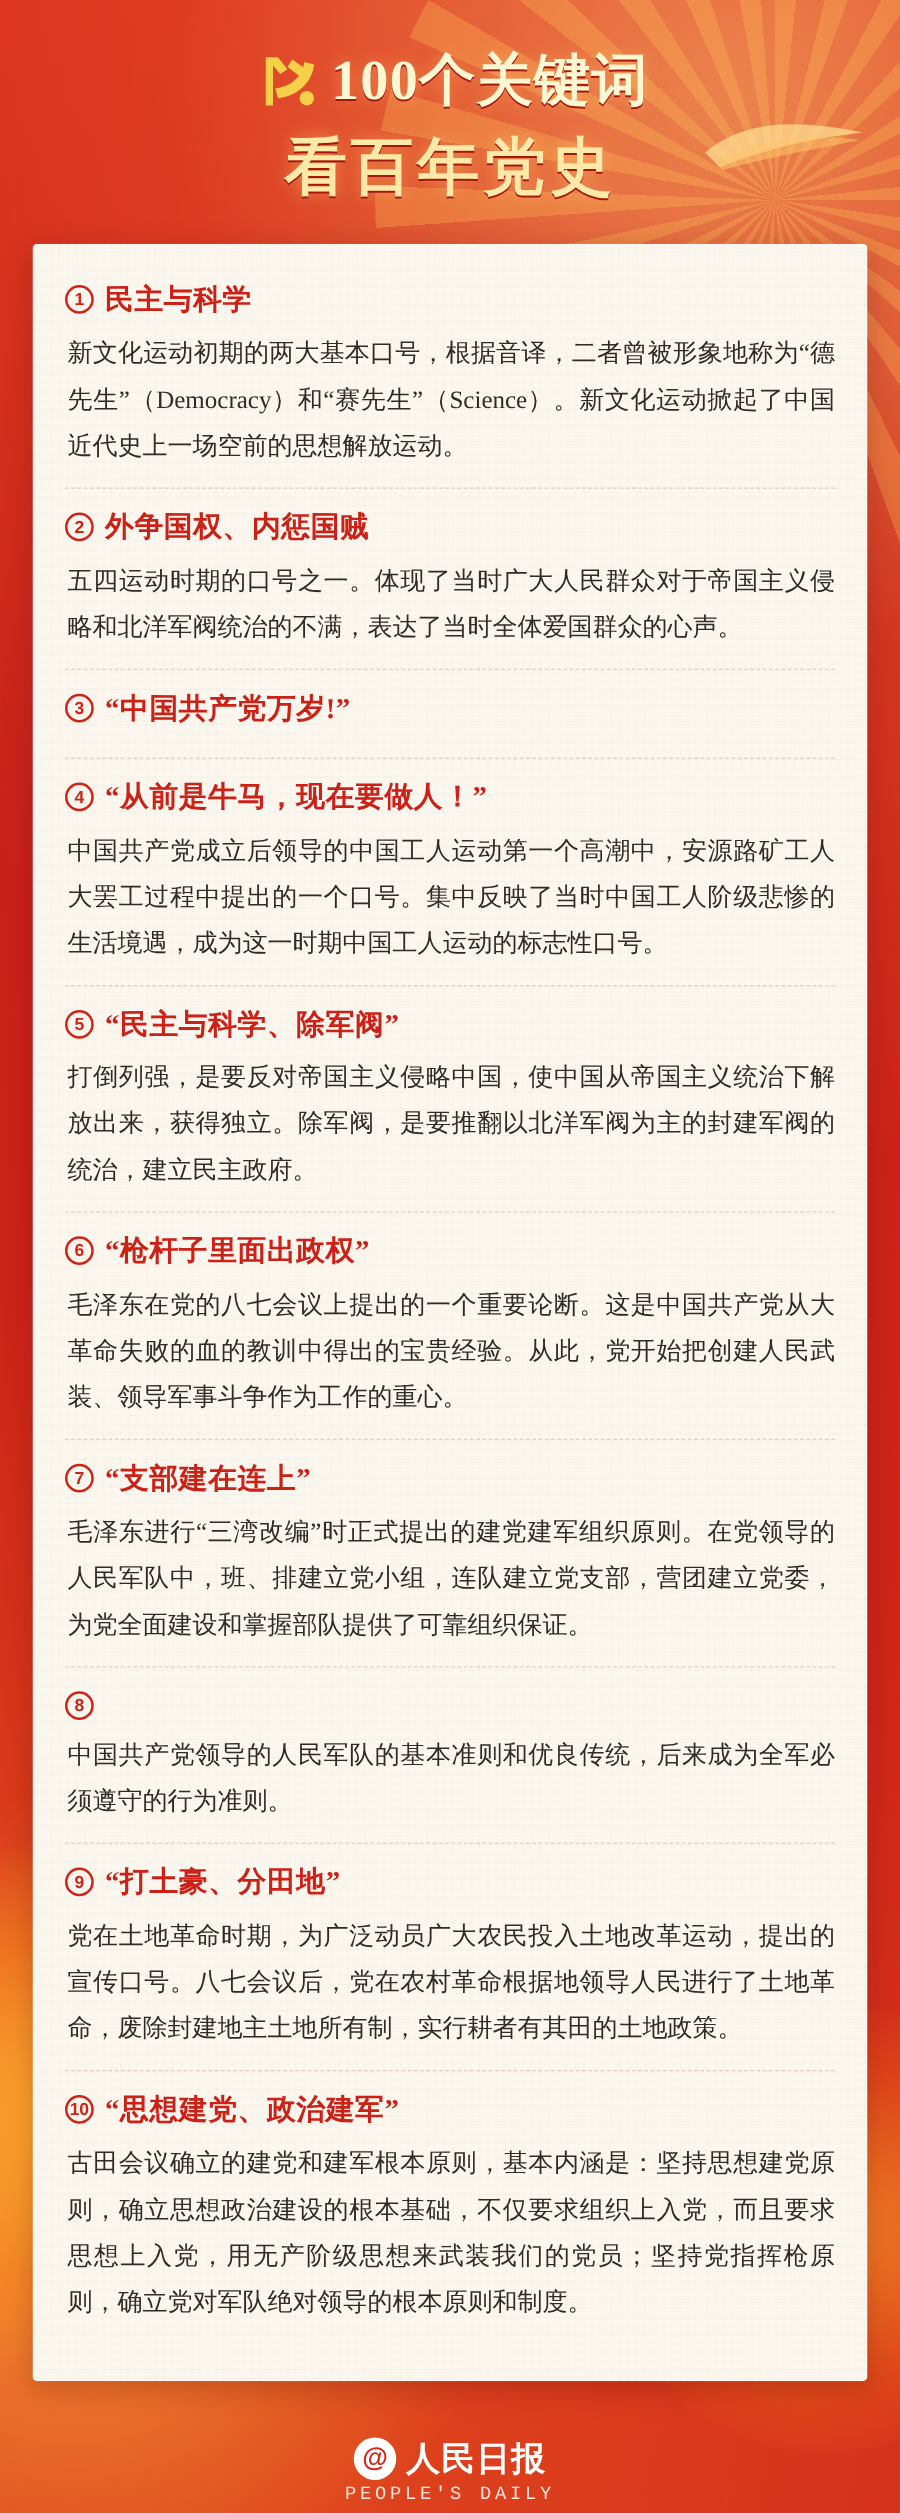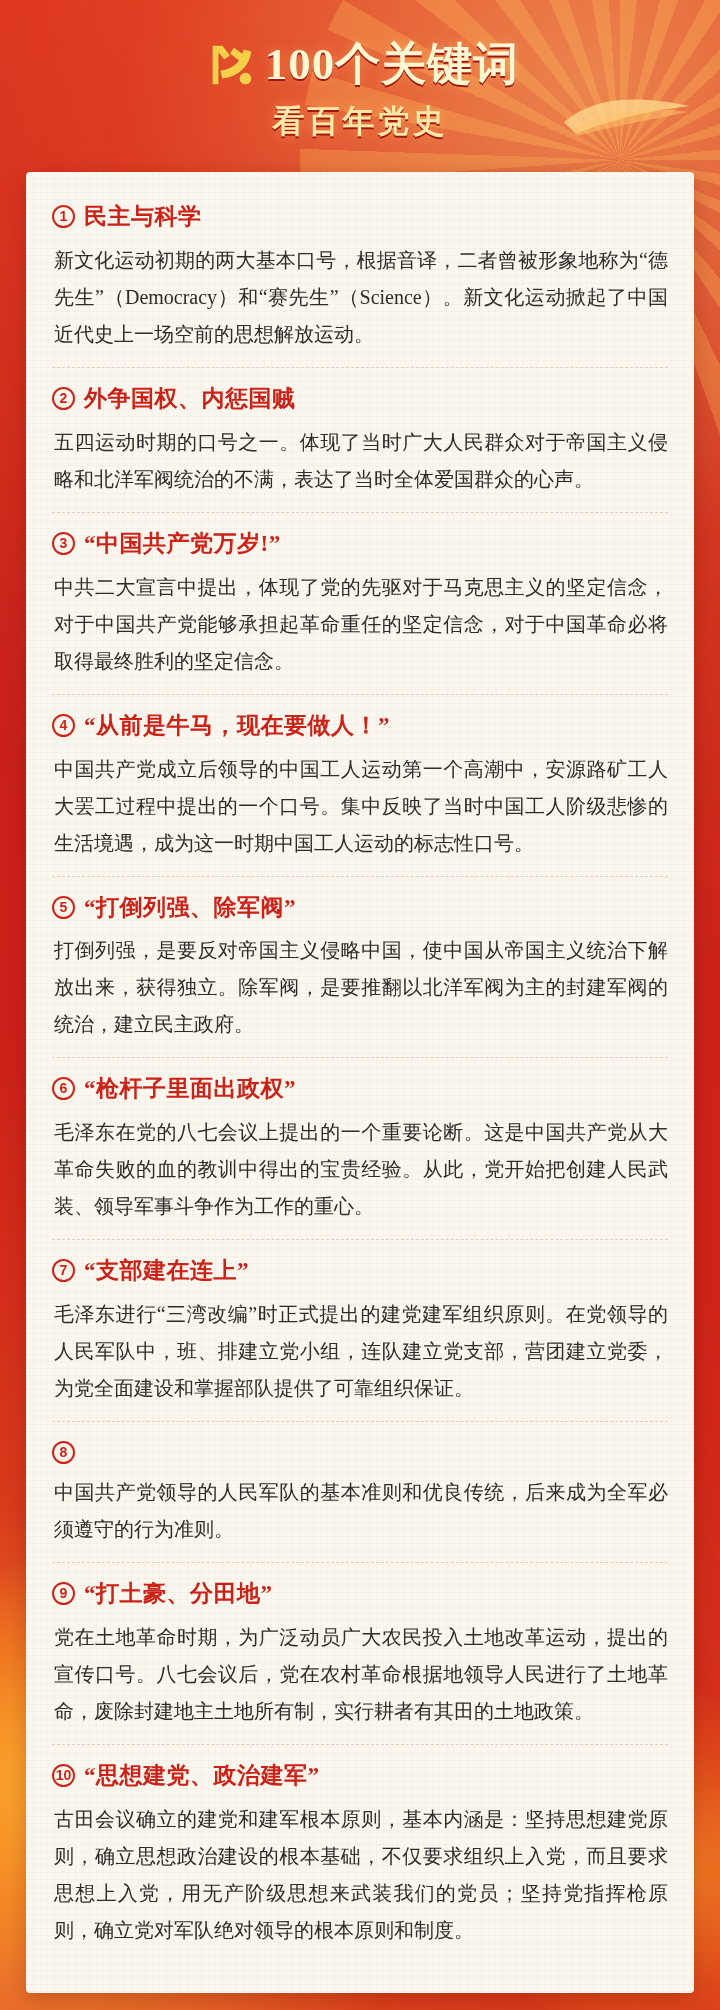--- a/index.html
+++ b/index.html
@@ -71,21 +71,21 @@
     font-weight: bold;
     font-size: 45px;
     letter-spacing: 1px;
     color: #fff7d2;
     text-shadow: 0 2px 0 #a3170f, 0 0 12px rgba(255,220,120,0.35);
   }
   .title-row2 {
     margin-top: 6px;
     font-family: Liberation Sans, sans-serif;
     font-weight: bold;
-    font-size: 32px;
+    font-size: 50px;
     letter-spacing: 3px;
     color: #ffe9a8;
     text-shadow: 0 2px 0 #a3170f, 0 0 14px rgba(255,215,110,0.45);
   }
   .ribbon {
     position: absolute;
     right: 26px; top: 92px;
     width: 132px; height: 44px;
     pointer-events: none;
     opacity: .95;
@@ -227,35 +227,34 @@
         <div class="entry-title">外争国权、内惩国贼</div>
       </div>
       <div class="entry-body">五四运动时期的口号之一。体现了当时广大人民群众对于帝国主义侵略和北洋军阀统治的不满，表达了当时全体爱国群众的心声。</div>
     </div>
 
     <div class="entry">
       <div class="entry-head">
         <div class="num">3</div>
         <div class="entry-title">“中国共产党万岁!”</div>
       </div>
-      <div class="entry-body">中共二大宣言中提出，体现了党的先驱对于马克思主义的坚定信念，对于中国共产党能够承担起革命重任的坚定信念，对于中国革命必将取得最终胜利的坚定信念。</div>
     </div>
 
     <div class="entry">
       <div class="entry-head">
         <div class="num">4</div>
         <div class="entry-title">“从前是牛马，现在要做人！”</div>
       </div>
       <div class="entry-body">中国共产党成立后领导的中国工人运动第一个高潮中，安源路矿工人大罢工过程中提出的一个口号。集中反映了当时中国工人阶级悲惨的生活境遇，成为这一时期中国工人运动的标志性口号。</div>
     </div>
 
     <div class="entry">
       <div class="entry-head">
         <div class="num">5</div>
-        <div class="entry-title">“打倒列强、除军阀”</div>
+        <div class="entry-title">“民主与科学、除军阀”</div>
       </div>
       <div class="entry-body">打倒列强，是要反对帝国主义侵略中国，使中国从帝国主义统治下解放出来，获得独立。除军阀，是要推翻以北洋军阀为主的封建军阀的统治，建立民主政府。</div>
     </div>
 
     <div class="entry">
       <div class="entry-head">
         <div class="num">6</div>
         <div class="entry-title">“枪杆子里面出政权”</div>
       </div>
       <div class="entry-body">毛泽东在党的八七会议上提出的一个重要论断。这是中国共产党从大革命失败的血的教训中得出的宝贵经验。从此，党开始把创建人民武装、领导军事斗争作为工作的重心。</div>

